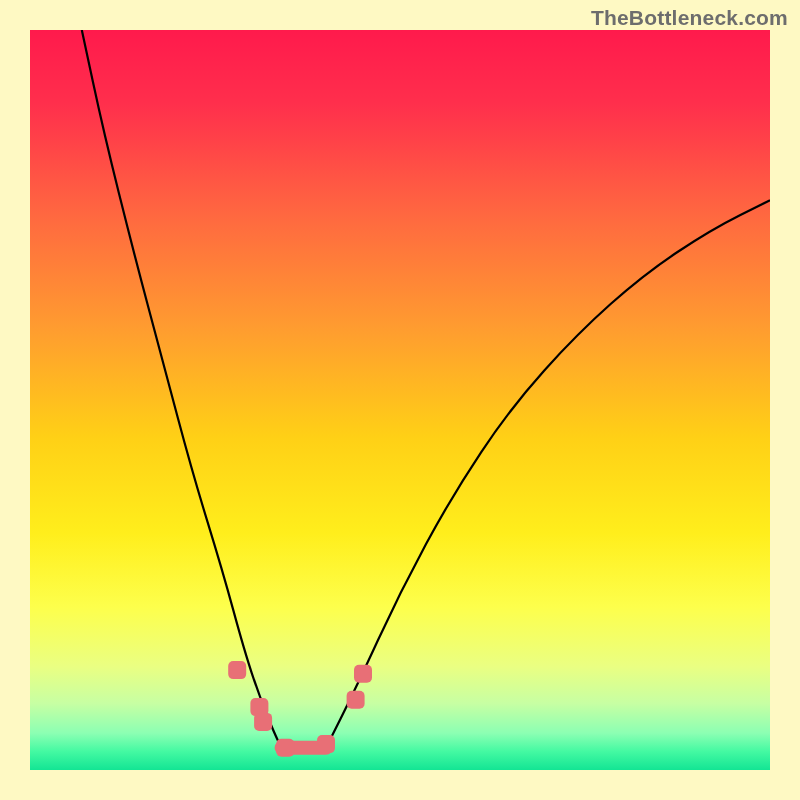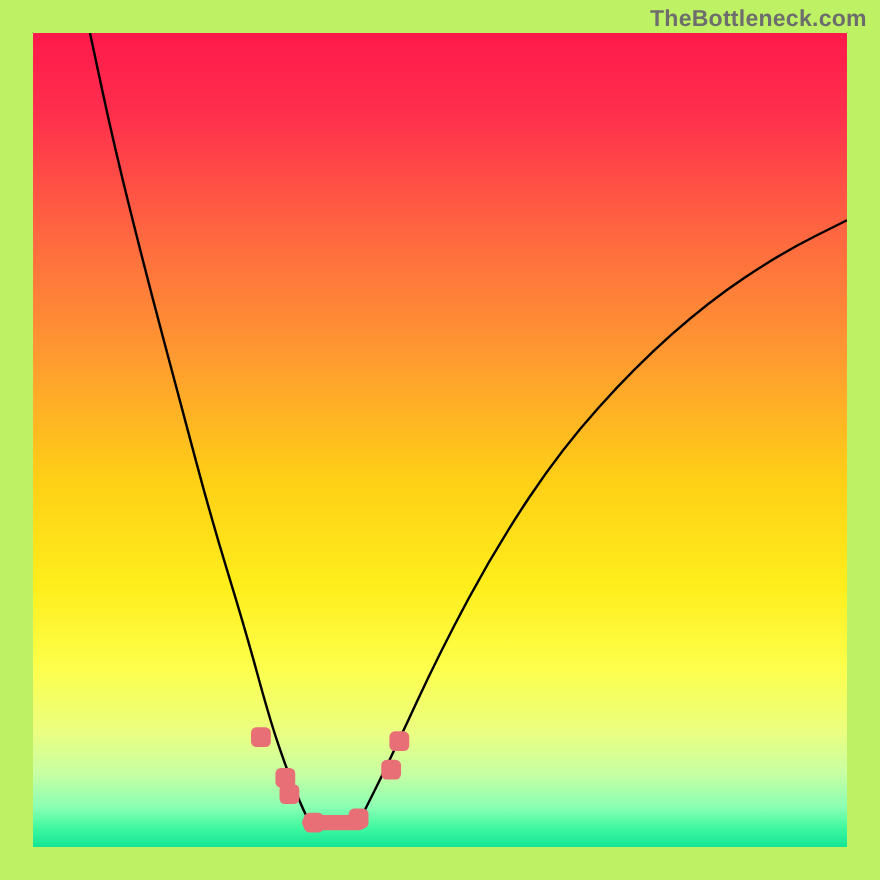--- a/index.html
+++ b/index.html
@@ -8,21 +8,21 @@
     width: 800px;
     height: 800px;
     background: #000;
     overflow: hidden;
     font-family: Arial, Helvetica, sans-serif;
   }
   .frame {
     position: absolute;
     left: 0; top: 0;
     width: 800px; height: 800px;
-    background: #bef264;
+    background: #fef9c3;
   }
   .plot-area {
     position: absolute;
     left: 30px;
     top: 30px;
     width: 740px;
     height: 740px;
     overflow: hidden;
   }
   .gradient {

